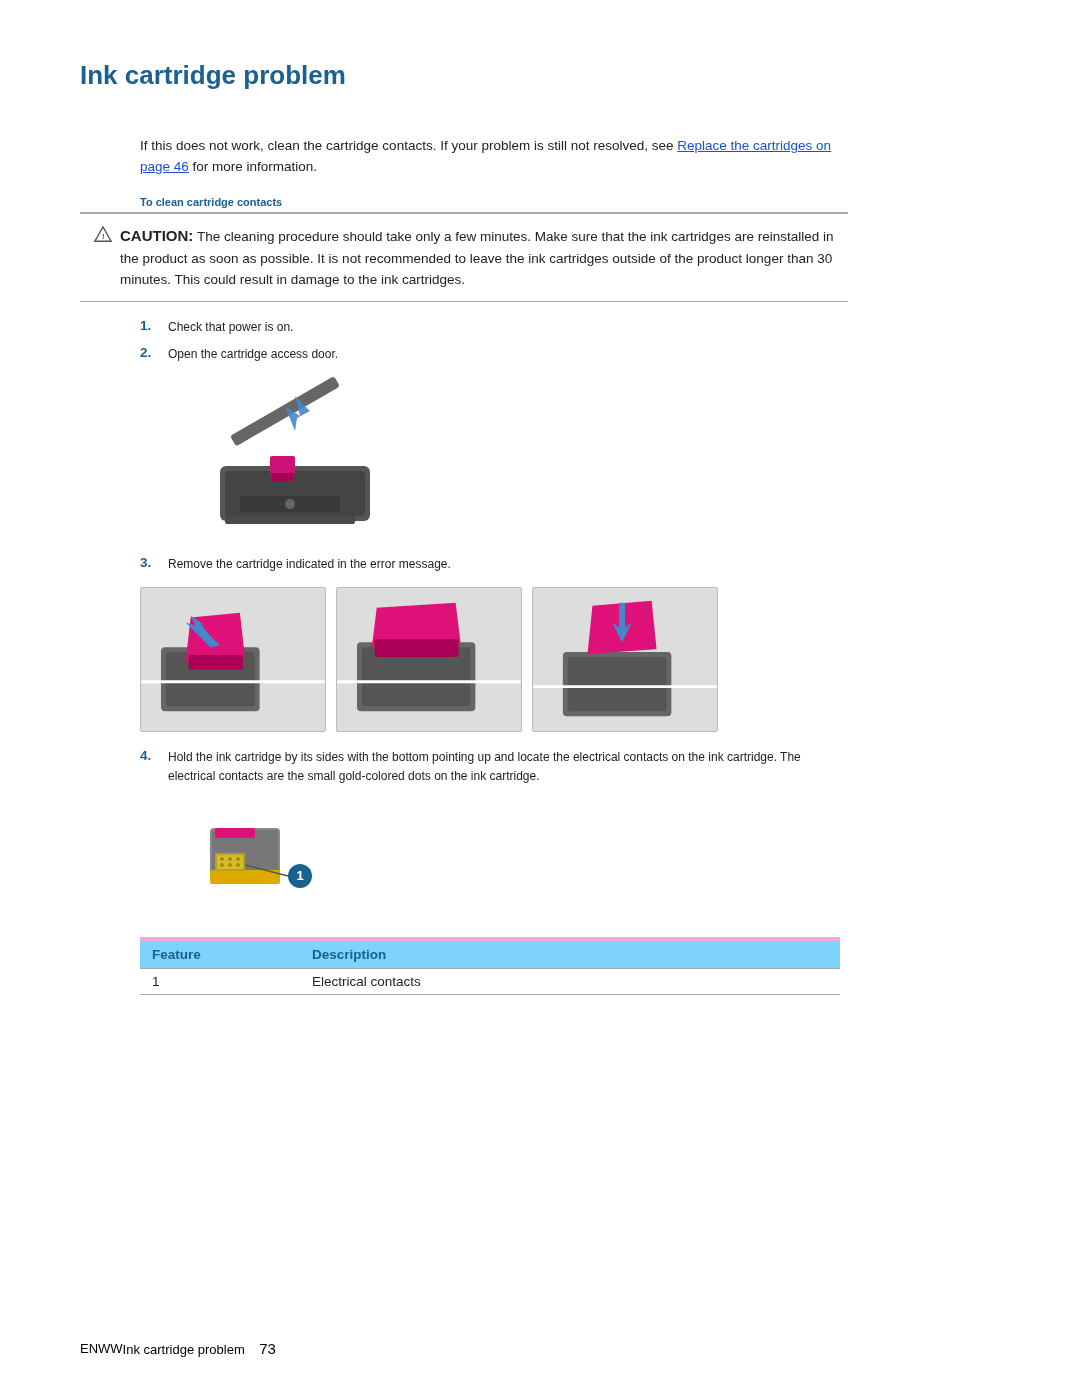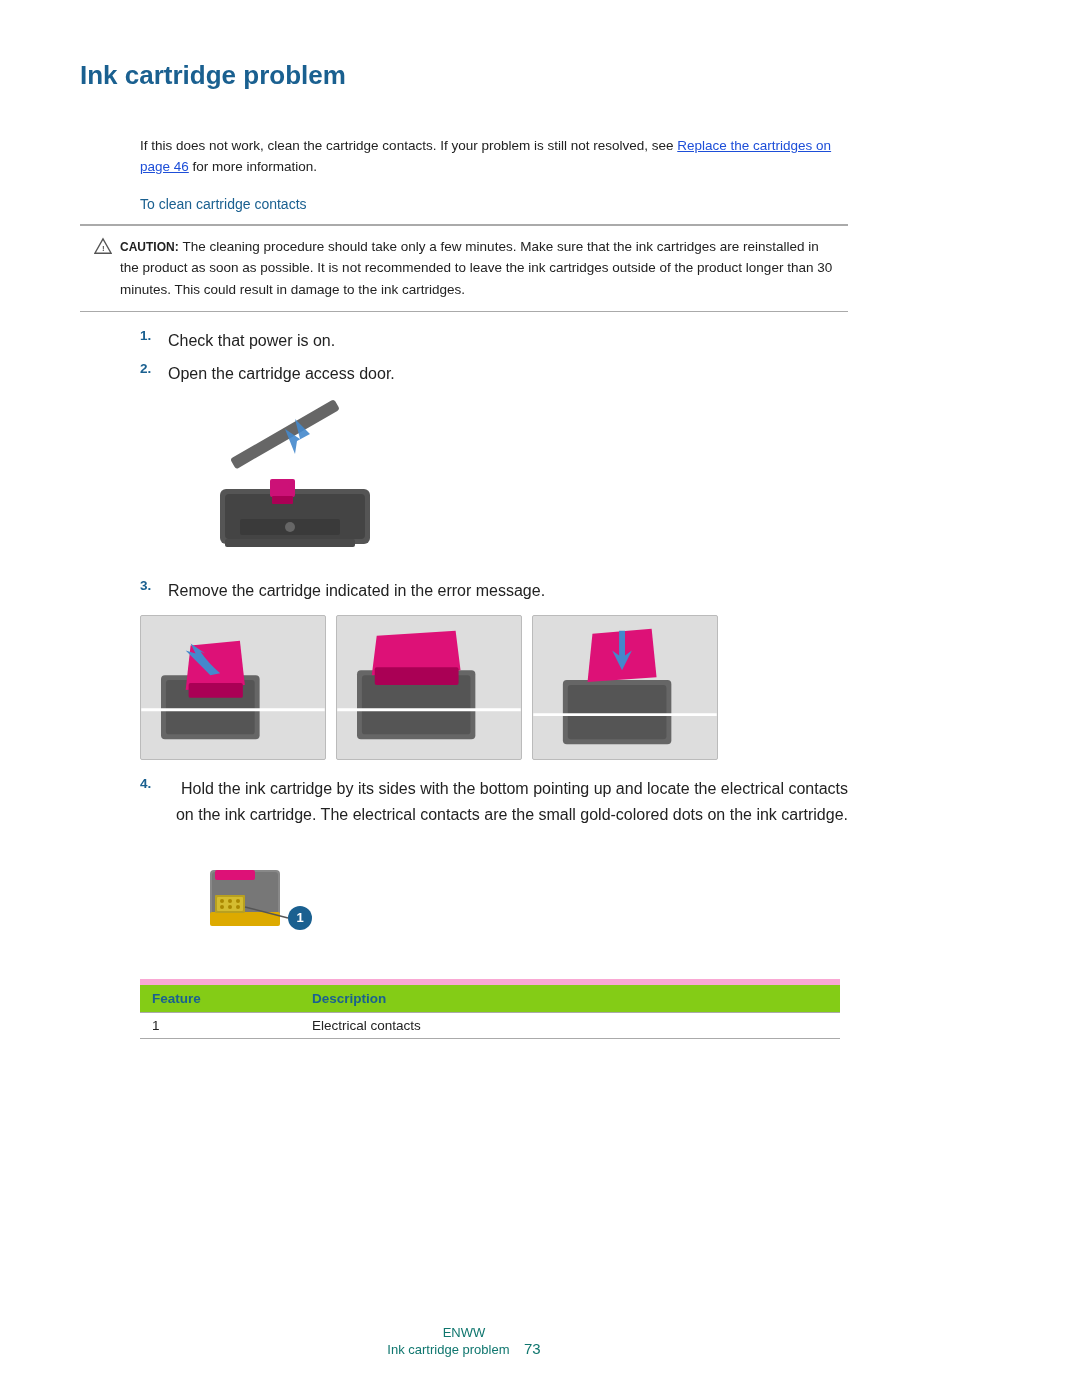--- a/index.html
+++ b/index.html
@@ -37,23 +37,23 @@
       color: #222;
     }
 
     .link-text {
       color: #1d4ed8;
       text-decoration: underline;
     }
 
     .section-heading {
       color: #1a6090;
-      font-size: 14px;
-      font-weight: normal;
-      margin-bottom: 12px;
+      font-size: 11px;
+      font-weight: bold;
+      margin-bottom: 4px;
       margin-top: 4px;
     }
 
     .divider {
       border: none;
       border-top: 1px solid #aaa;
       margin-bottom: 0;
     }
 
     .caution-box {
@@ -73,21 +73,21 @@
       flex-shrink: 0;
     }
 
     .caution-icon svg {
       width: 18px;
       height: 18px;
     }
 
     .caution-label {
       font-weight: bold;
-      font-size: 12px;
+      font-size: 15px;
     }
 
     .caution-text {
       font-size: 13.5px;
       line-height: 1.6;
     }
 
     .steps-list {
       margin-left: 60px;
       margin-bottom: 12px;
@@ -101,23 +101,22 @@
     }
 
     .step-num {
       font-weight: bold;
       color: #1a6090;
       font-size: 13.5px;
       min-width: 18px;
     }
 
     .step-text {
-      font-size: 16px;
-      line-height: 1.6;
-      text-align: right;
+      font-size: 12px;
+      line-height: 1.6;
     }
 
     .wait-text {
       margin-left: 60px;
       font-size: 13.5px;
       margin-bottom: 12px;
       line-height: 1.6;
     }
 
     .feature-table {
@@ -125,23 +124,23 @@
       width: 700px;
       border-collapse: collapse;
       font-size: 13.5px;
     }
 
     .feature-table thead tr th {
       text-align: left;
       padding: 6px 12px;
       font-weight: bold;
       border-bottom: 1px solid #aaa;
-      border-top: 6px solid #f9a8d4;
+      border-top: 4px solid #f9a8d4;
       color: #1a6090;
-      background: #84cc16;
+      background: #7dd3fc;
     }
 
     .feature-table thead tr th:first-child {
       width: 160px;
     }
 
     .feature-table tbody tr td {
       padding: 5px 12px;
       border-bottom: 1px solid #aaa;
       vertical-align: top;
@@ -172,25 +171,24 @@
       margin-top: 8px;
     }
 
     
     .footer {
       position: absolute;
       bottom: 40px;
       left: 80px;
       right: 80px;
       display: flex;
-      justify-content: center;
+      justify-content: flex-start;
       align-items: center;
       font-size: 13px;
-      color: #0f766e;
-      flex-direction: column;
+      color: #000000;
     }
 
     .footer-left {}
     .footer-right {}
 
     .footer-page-num {
       font-size: 15px;
     }
   </style>
 </head>

